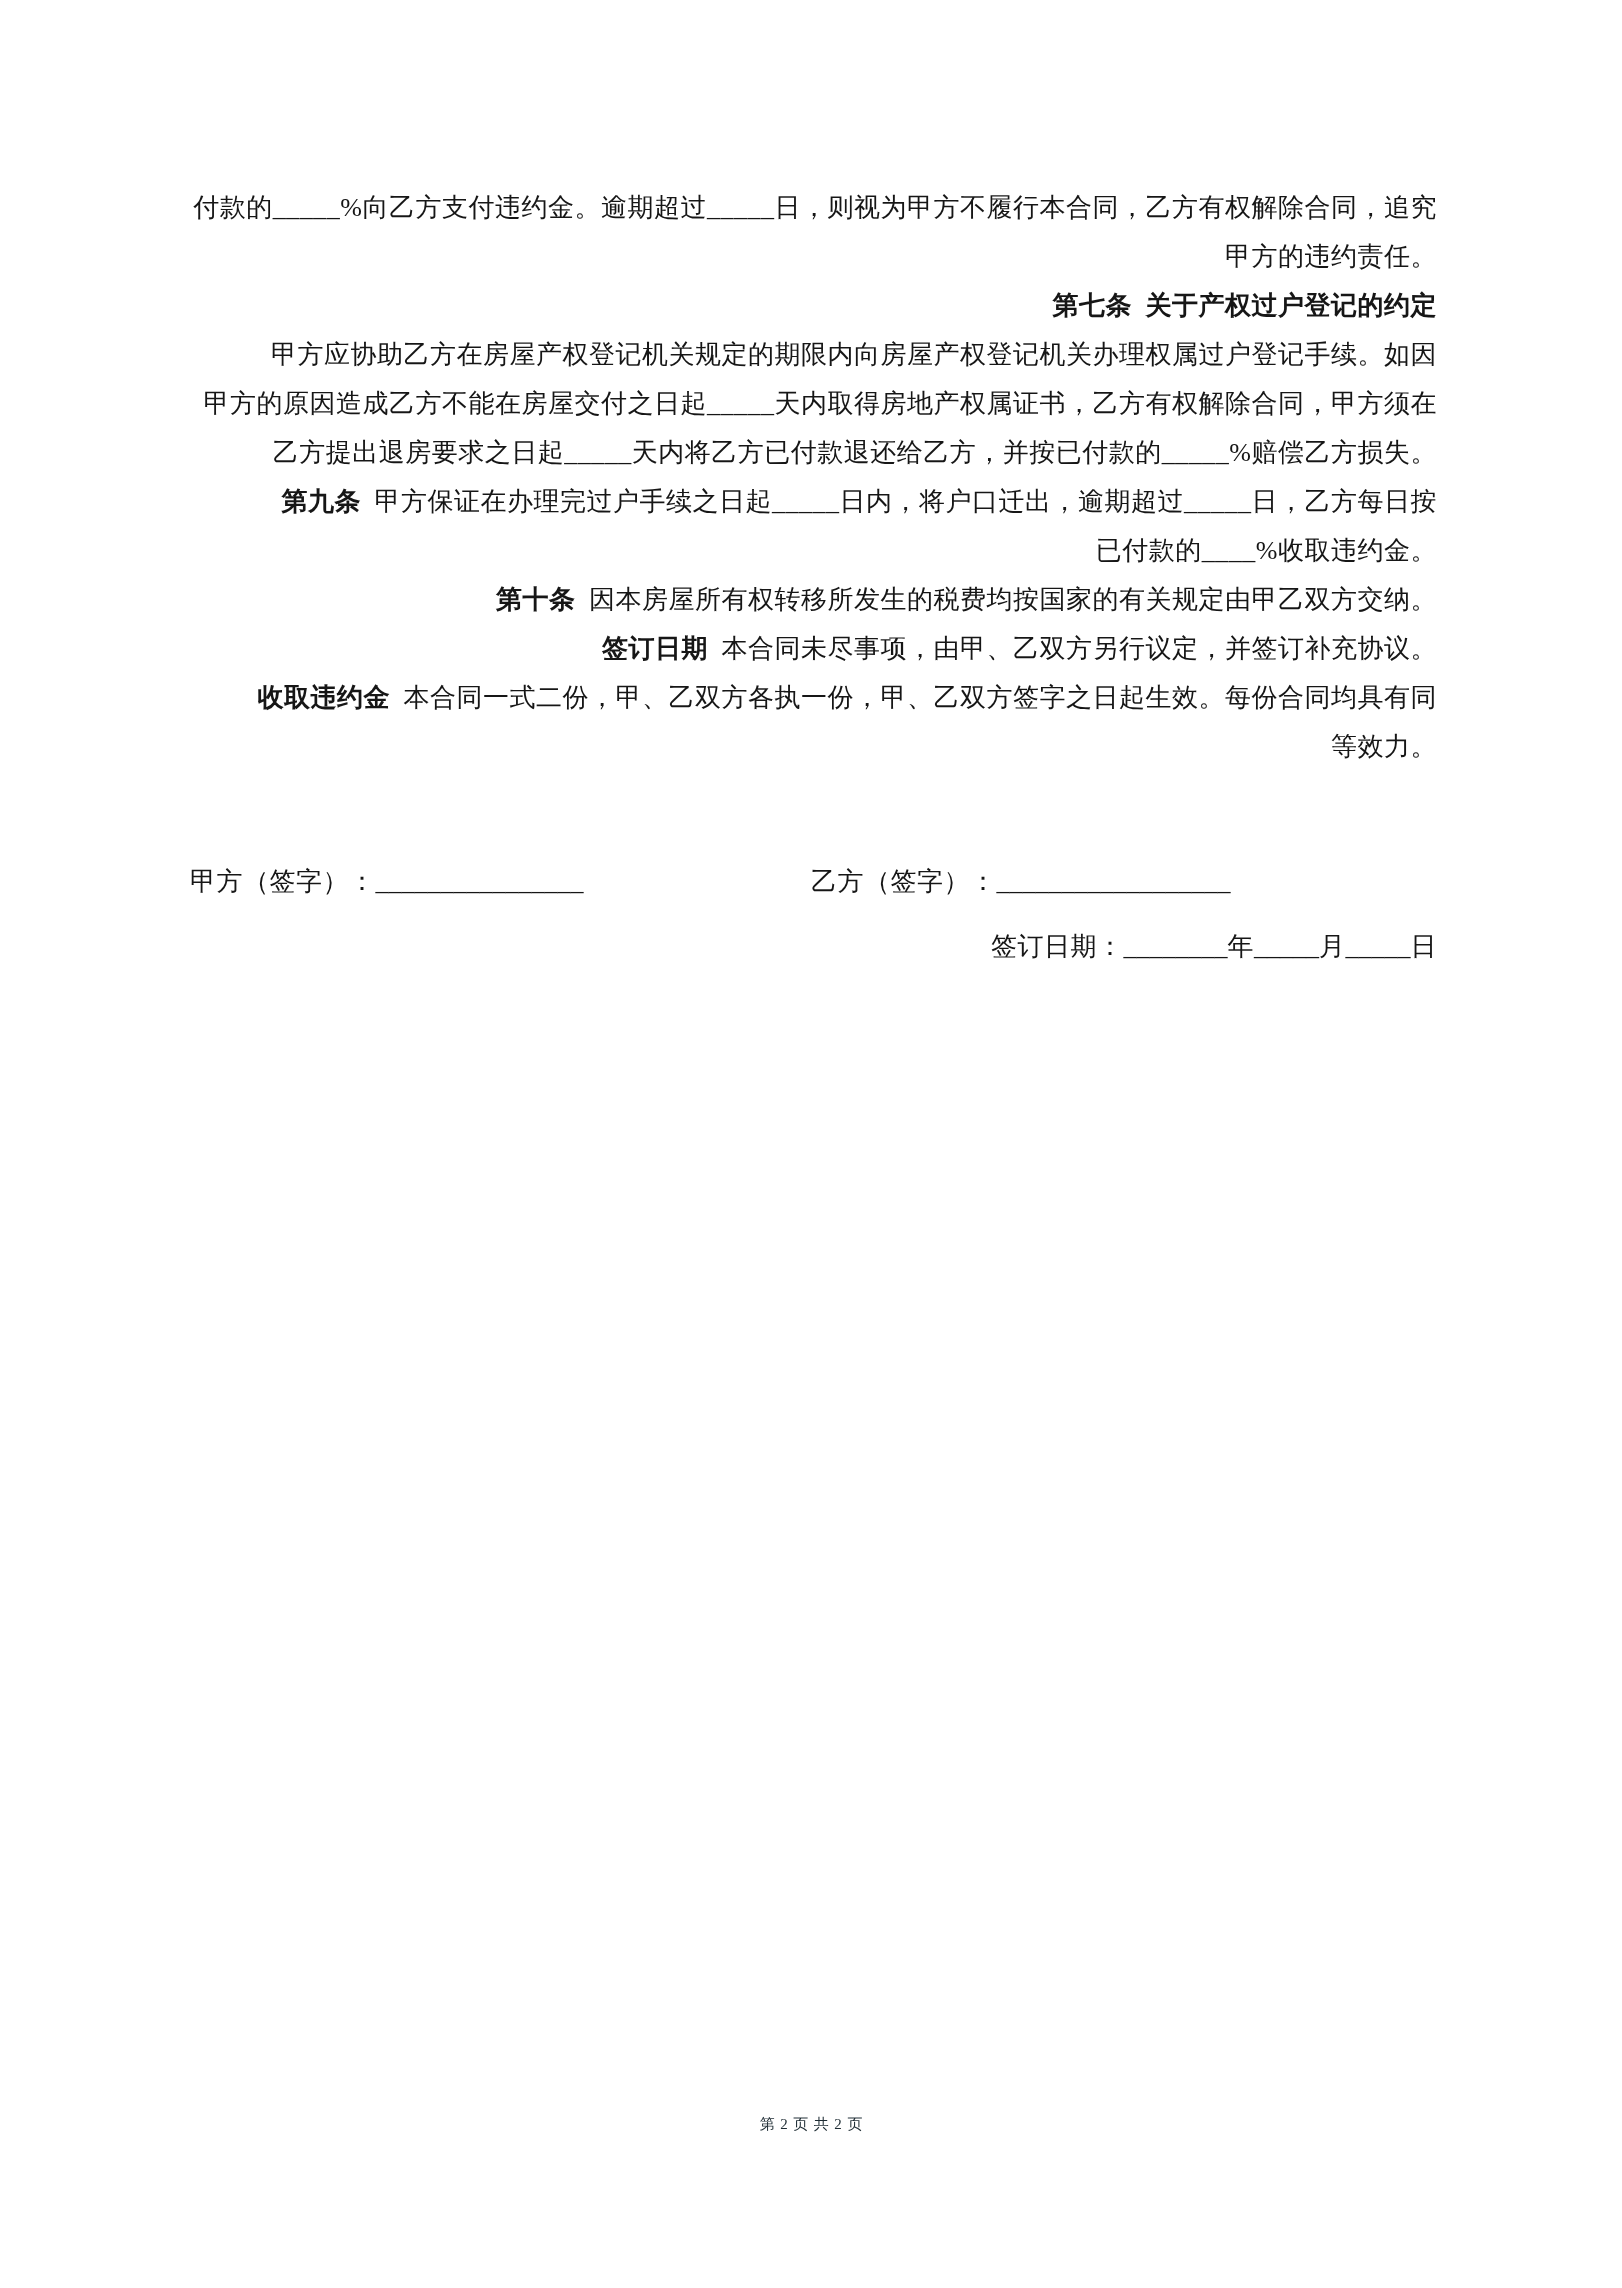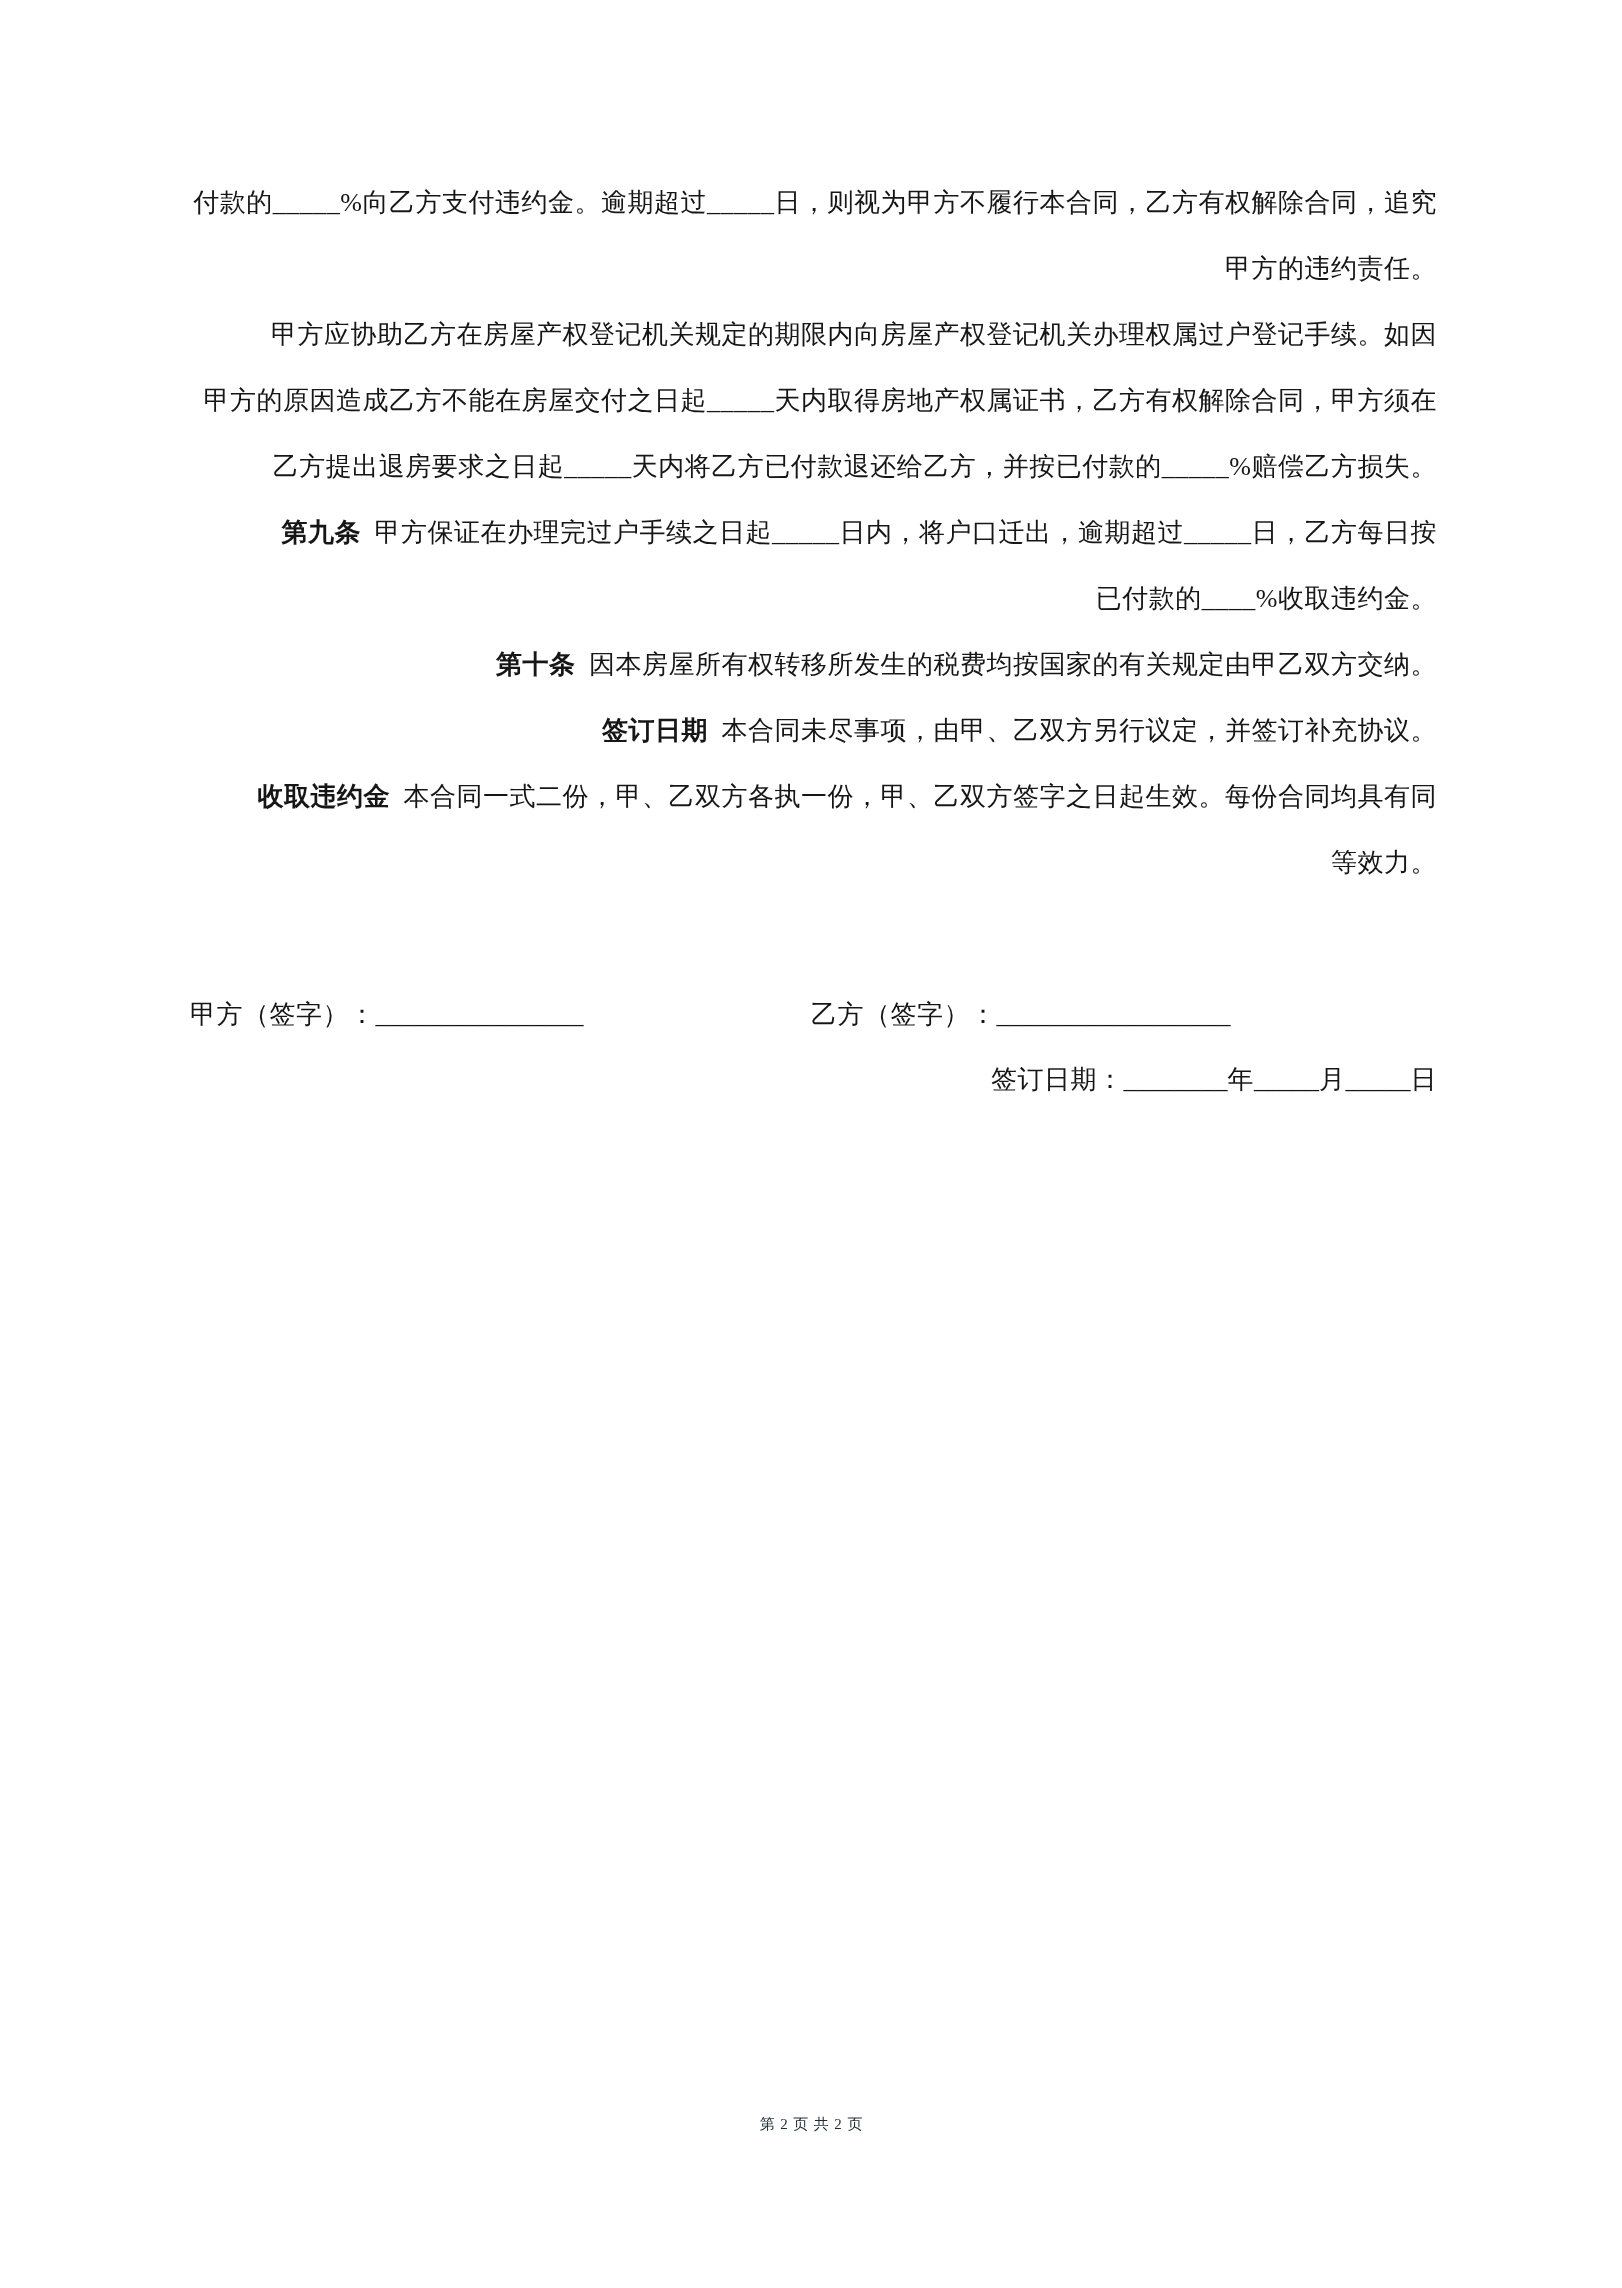--- a/index.html
+++ b/index.html
@@ -8,24 +8,24 @@
     height: 2289px;
     background: #ffffff;
     position: relative;
     font-family: "Liberation Serif", "DejaVu Serif", serif;
     color: #161616;
     overflow: hidden;
   }
   .content {
     position: absolute;
     left: 190px;
-    top: 170px;
+    top: 183px;
     width: 1247px;
     font-size: 26px;
-    line-height: 66px;
+    line-height: 49px;
     text-align: justify;
     letter-spacing: 0.5px;
   }
   .content p {
     margin: 0;
     text-indent: 65px;
     text-align: right;
   }
   .content p.no-indent { text-indent: 0; }
   .num {
@@ -62,20 +62,21 @@
   }
   .blank { letter-spacing: 0; }
 </style>
 </head>
 <body>
 
 <div class="content">
 
   <p class="no-indent"><span>付款的_____%向乙方支付违约金。逾期超过_____日，则视为甲方不履行本合同，乙方有权解除合同，追究甲方的违约责任。</span></p>
 
+  <p class="heading"><span class="num">第七条</span><span>关于产权过户登记的约定</span></p>
 
   <p><span>甲方应协助乙方在房屋产权登记机关规定的期限内向房屋产权登记机关办理权属过户登记手续。如因甲方的原因造成乙方不能在房屋交付之日起_____天内取得房地产权属证书，乙方有权解除合同，甲方须在乙方提出退房要求之日起_____天内将乙方已付款退还给乙方，并按已付款的_____%赔偿乙方损失。</span></p>
 
 
   <p><span class="num">第九条</span><span>甲方保证在办理完过户手续之日起_____日内，将户口迁出，逾期超过_____日，乙方每日按已付款的____%收取违约金。</span></p>
 
   <p><span class="num">第十条</span><span>因本房屋所有权转移所发生的税费均按国家的有关规定由甲乙双方交纳。</span></p>
 
   <p><span class="num">签订日期</span><span>本合同未尽事项，由甲、乙双方另行议定，并签订补充协议。</span></p>
 

